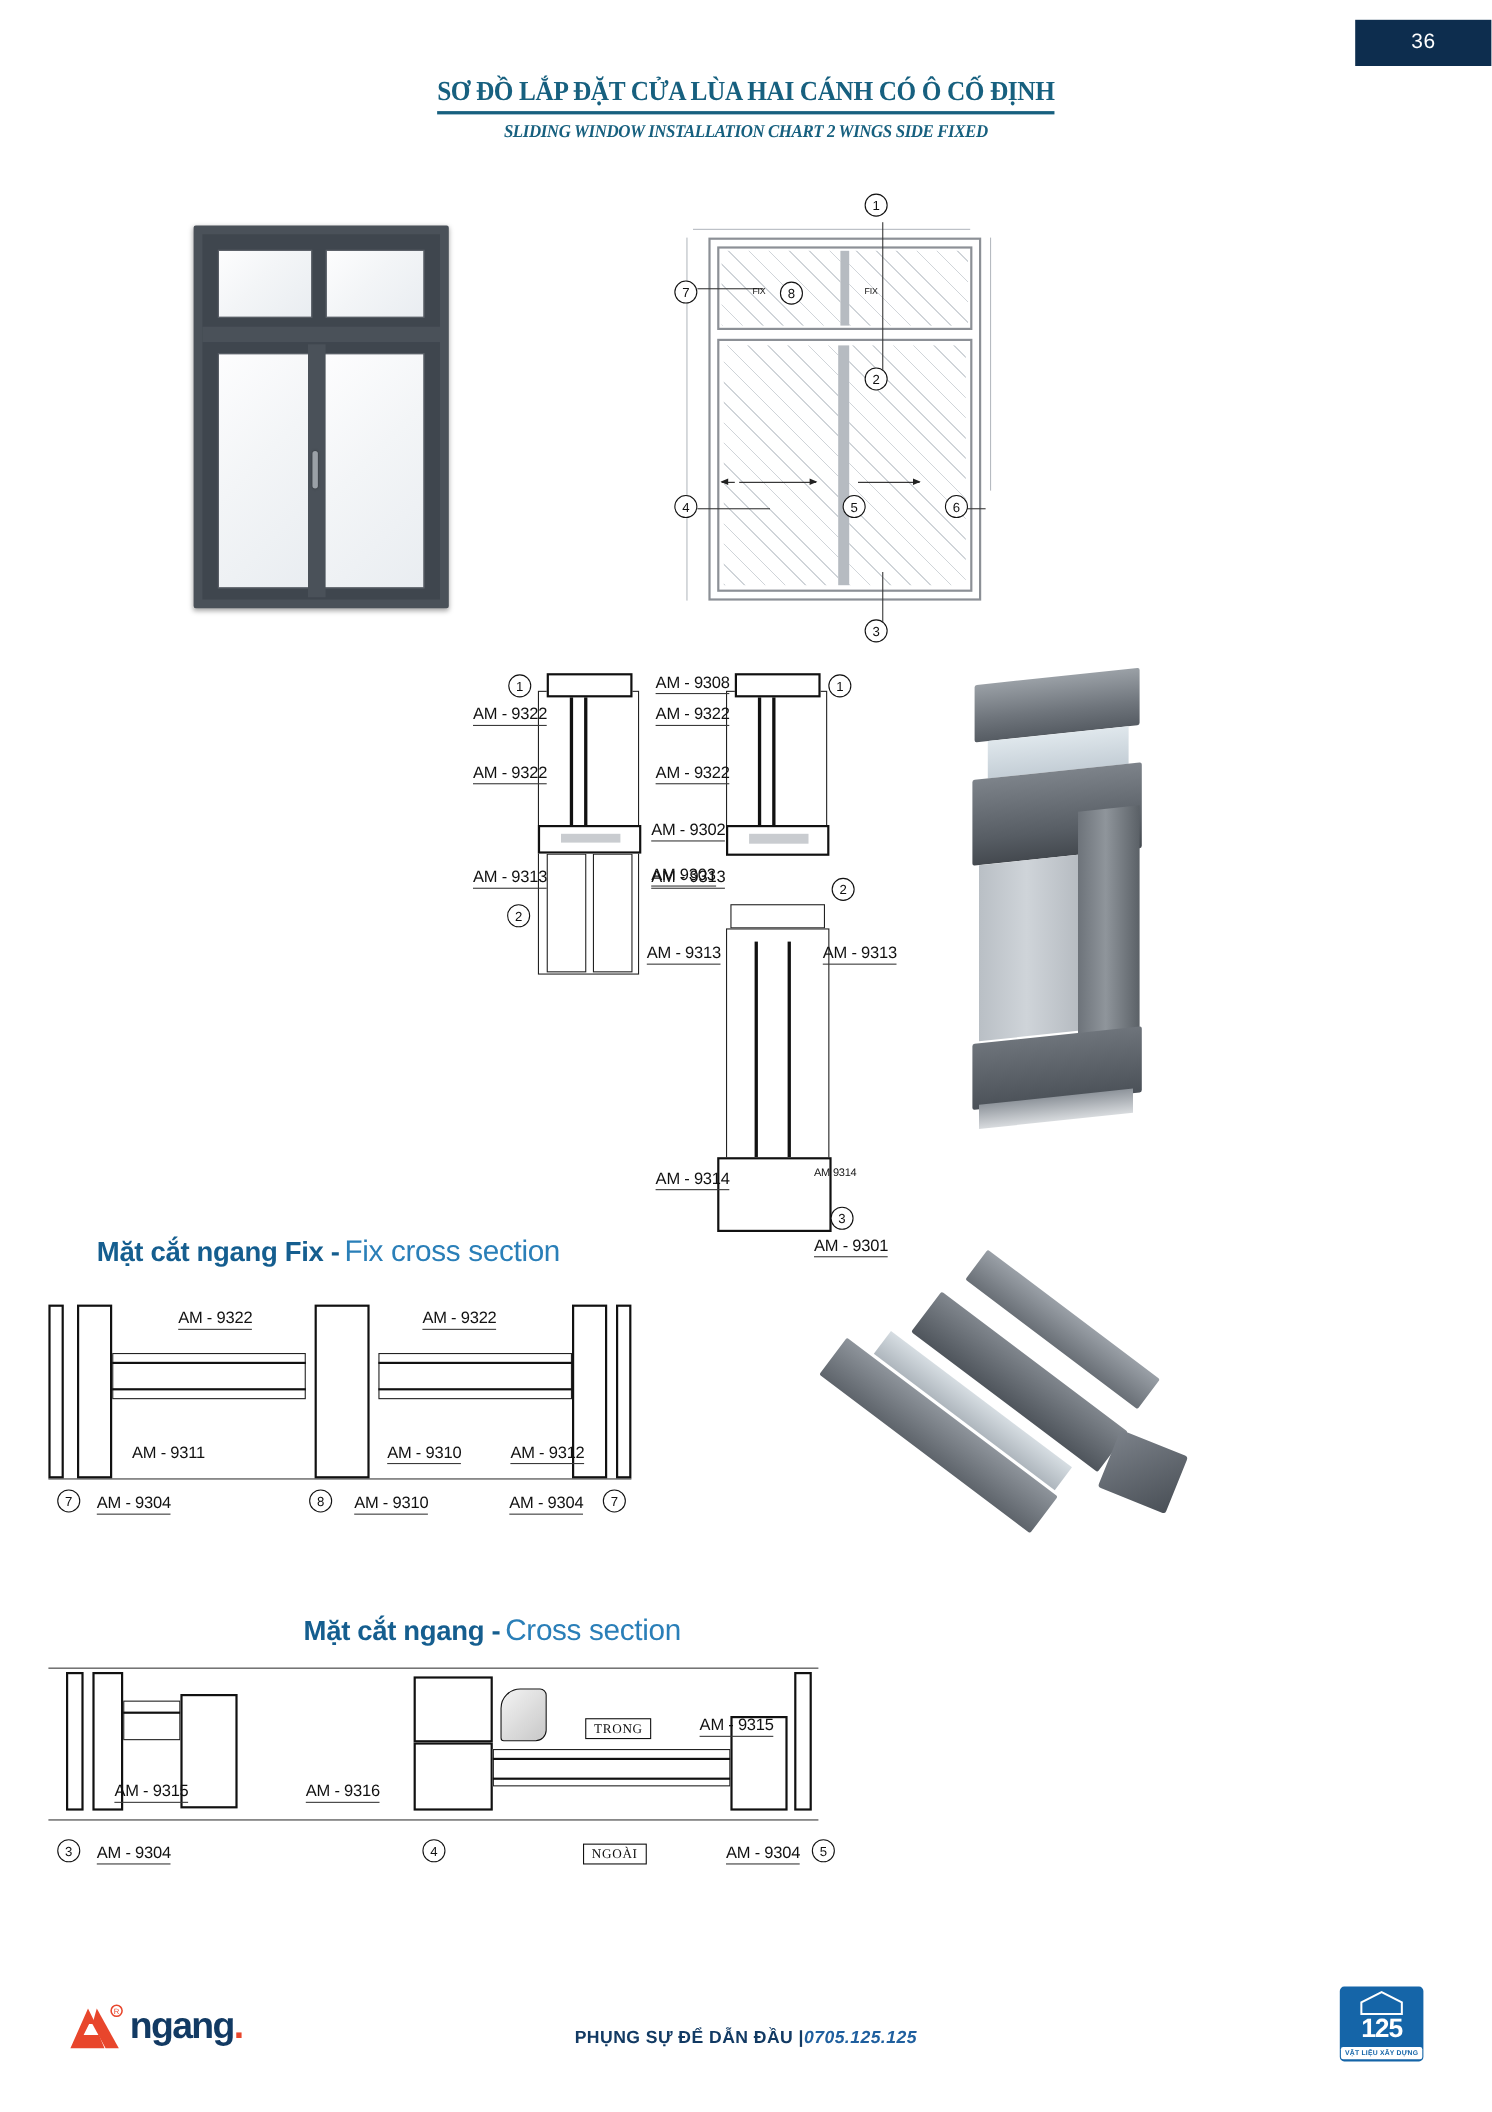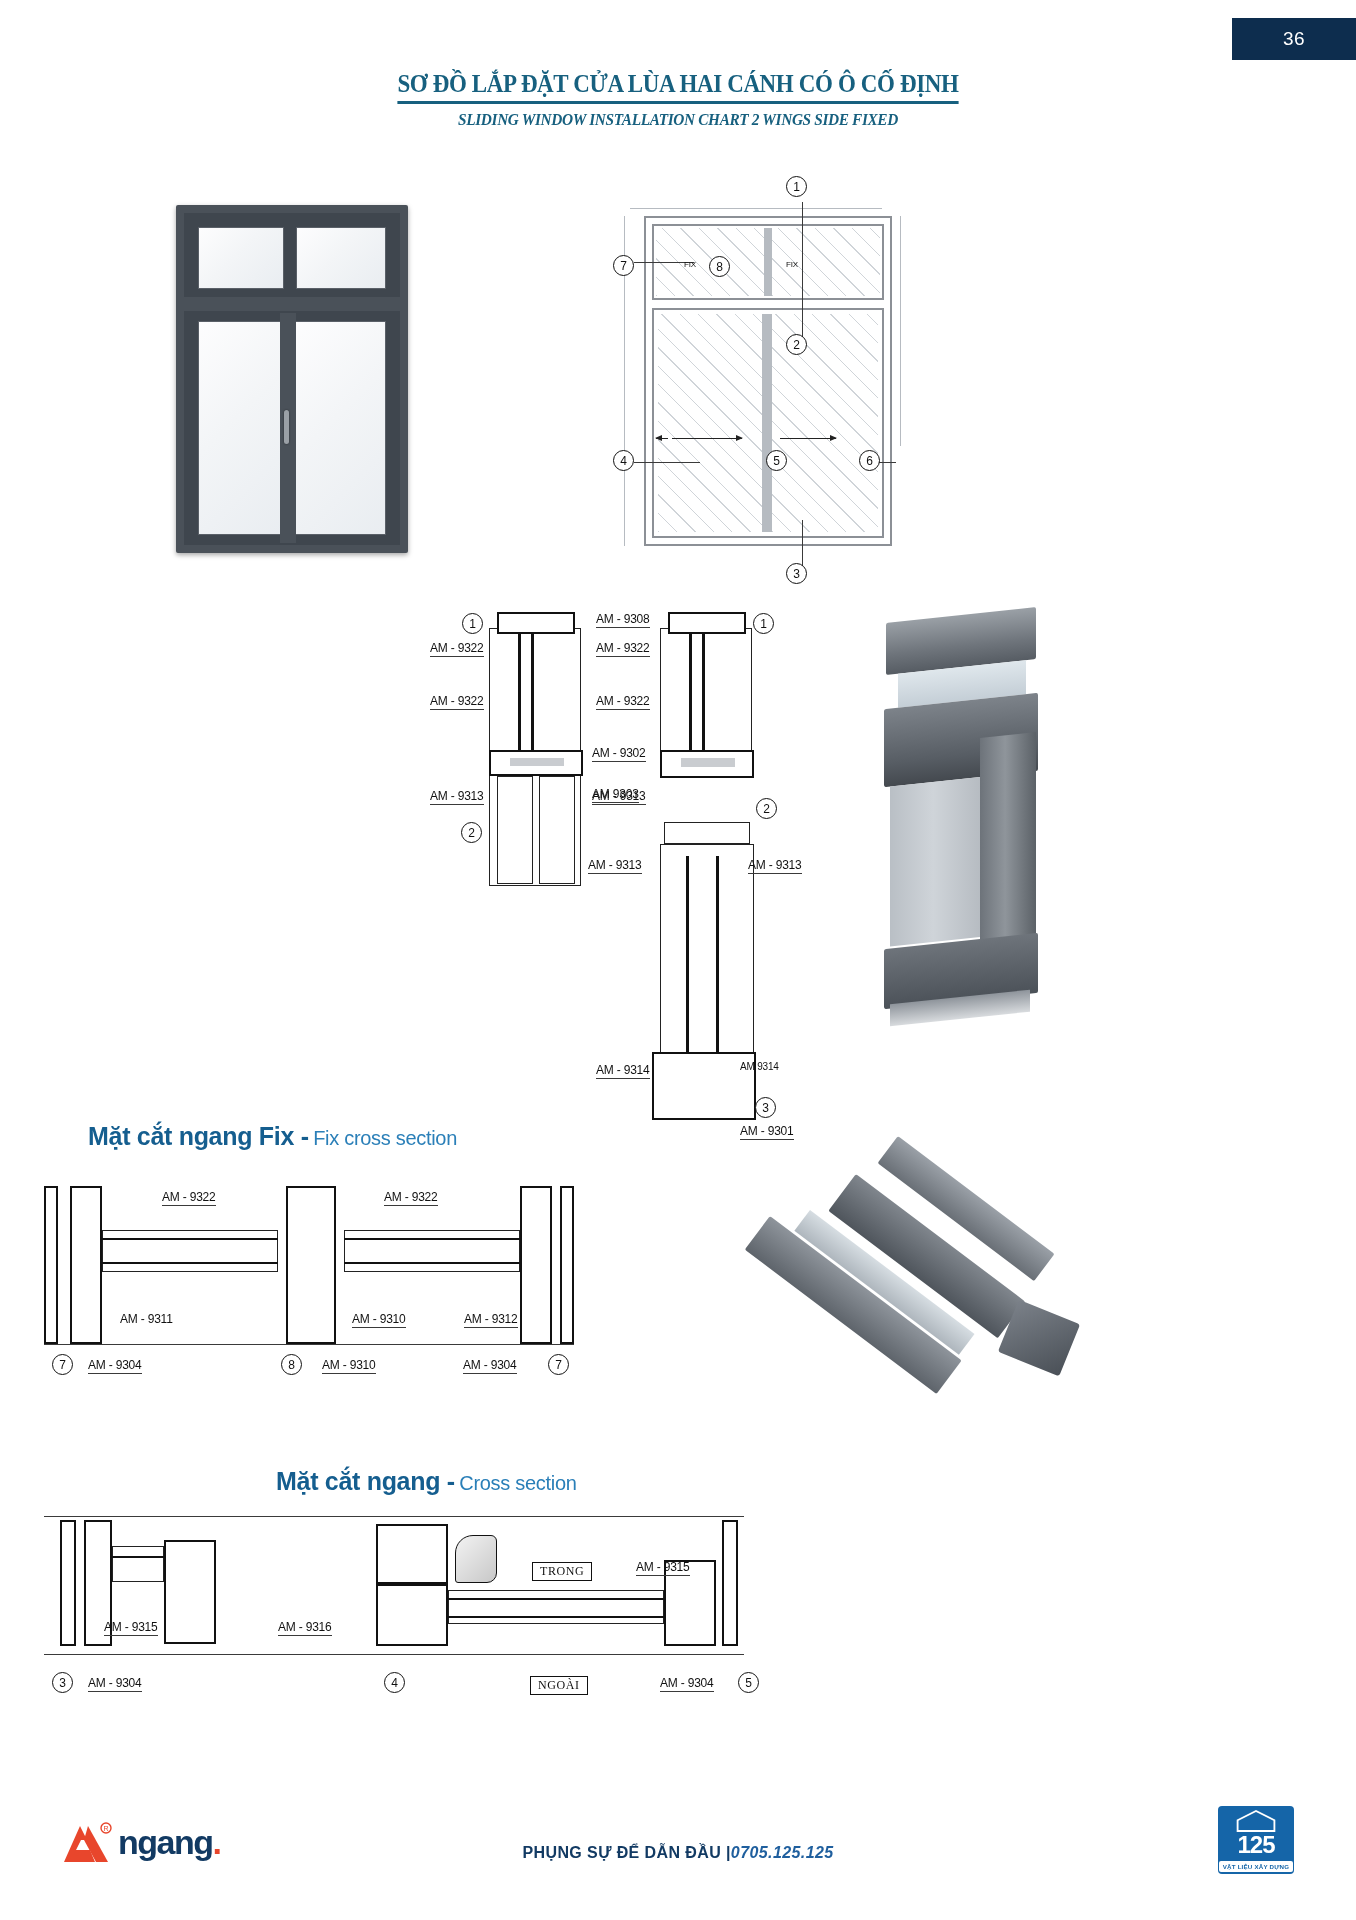--- a/index.html
+++ b/index.html
@@ -37,21 +37,21 @@
     font-family:"Liberation Serif", serif;
     font-style:italic; font-weight:bold; font-size:16.5px; color:#17607f;
     letter-spacing:-0.4px;
     transform: scaleX(0.93);
   }
 
   
   .abs { position:absolute; }
   .lbl {
     font-family:"Liberation Sans", sans-serif;
-    font-size:12px; color:#111; white-space:nowrap;
+    font-size:15px; color:#111; white-space:nowrap;
     letter-spacing:-0.2px;
   }
   .lbl.u { border-bottom:1.4px solid #3a3a3a; padding-bottom:1px; }
   .circ {
     width:21px; height:21px; border:1.4px solid #111; border-radius:50%;
     display:flex; align-items:center; justify-content:center;
     font-size:12px; color:#111; background:#fff;
     font-family:"Liberation Sans", sans-serif;
   }
   .box-txt {
@@ -95,21 +95,21 @@
   .fill-dark { position:absolute; background:#111; }
   .fill-grey { position:absolute; background:#c9ccd0; }
 
   
   .sec-head { position:absolute; white-space:nowrap; }
   .sec-head .vi {
     font-family:"Liberation Sans", sans-serif; font-weight:bold;
     font-size:25px; color:#155e8f; letter-spacing:-0.3px;
   }
   .sec-head .en {
-    font-family:"Liberation Sans", sans-serif; font-size:20px; color:#2a7fb8;
+    font-family:"Liberation Sans", sans-serif; font-size:27px; color:#2a7fb8;
     letter-spacing:-0.3px;
   }
 
   
   .render3d { position:absolute; }
   .logo { position:absolute; left:60px; bottom:52px; display:flex; align-items:center; gap:6px; }
   .logo .mark { width:52px; height:52px; position:relative; }
   .logo .wordmark {
      font-family:"Liberation Sans", sans-serif; font-weight:bold; font-size:34px;
      color:#123a63; letter-spacing:-1.5px;

